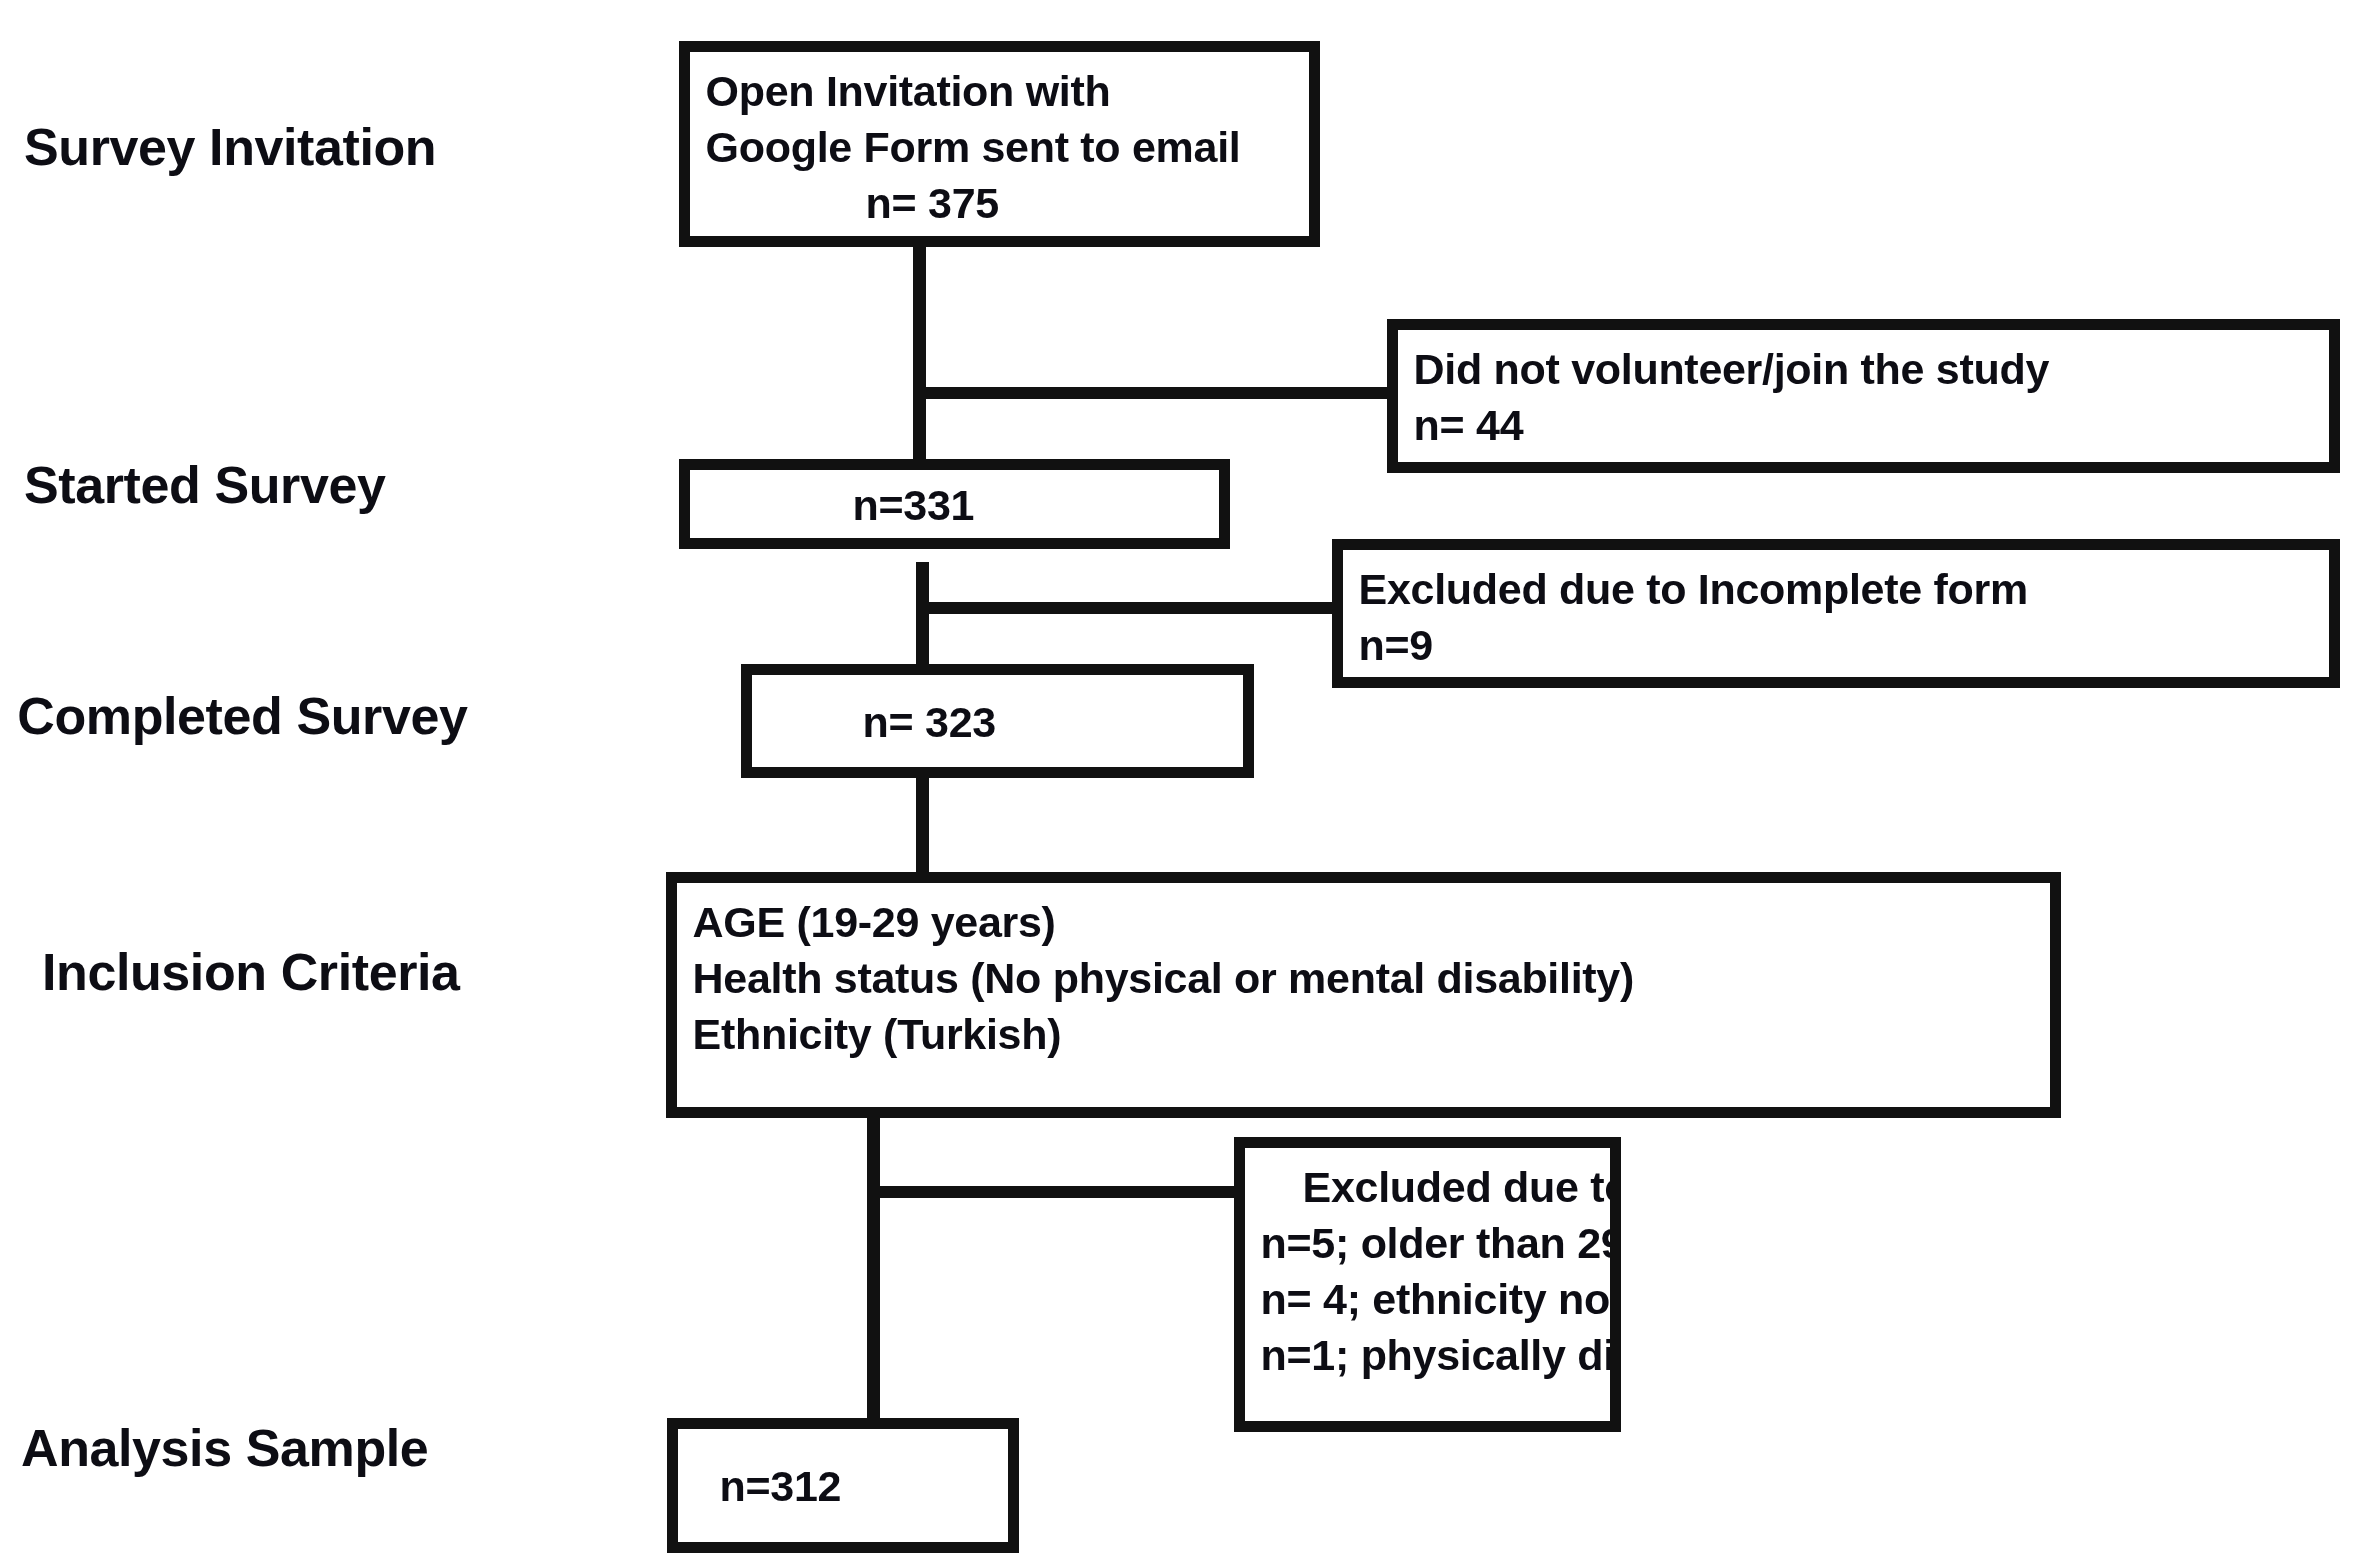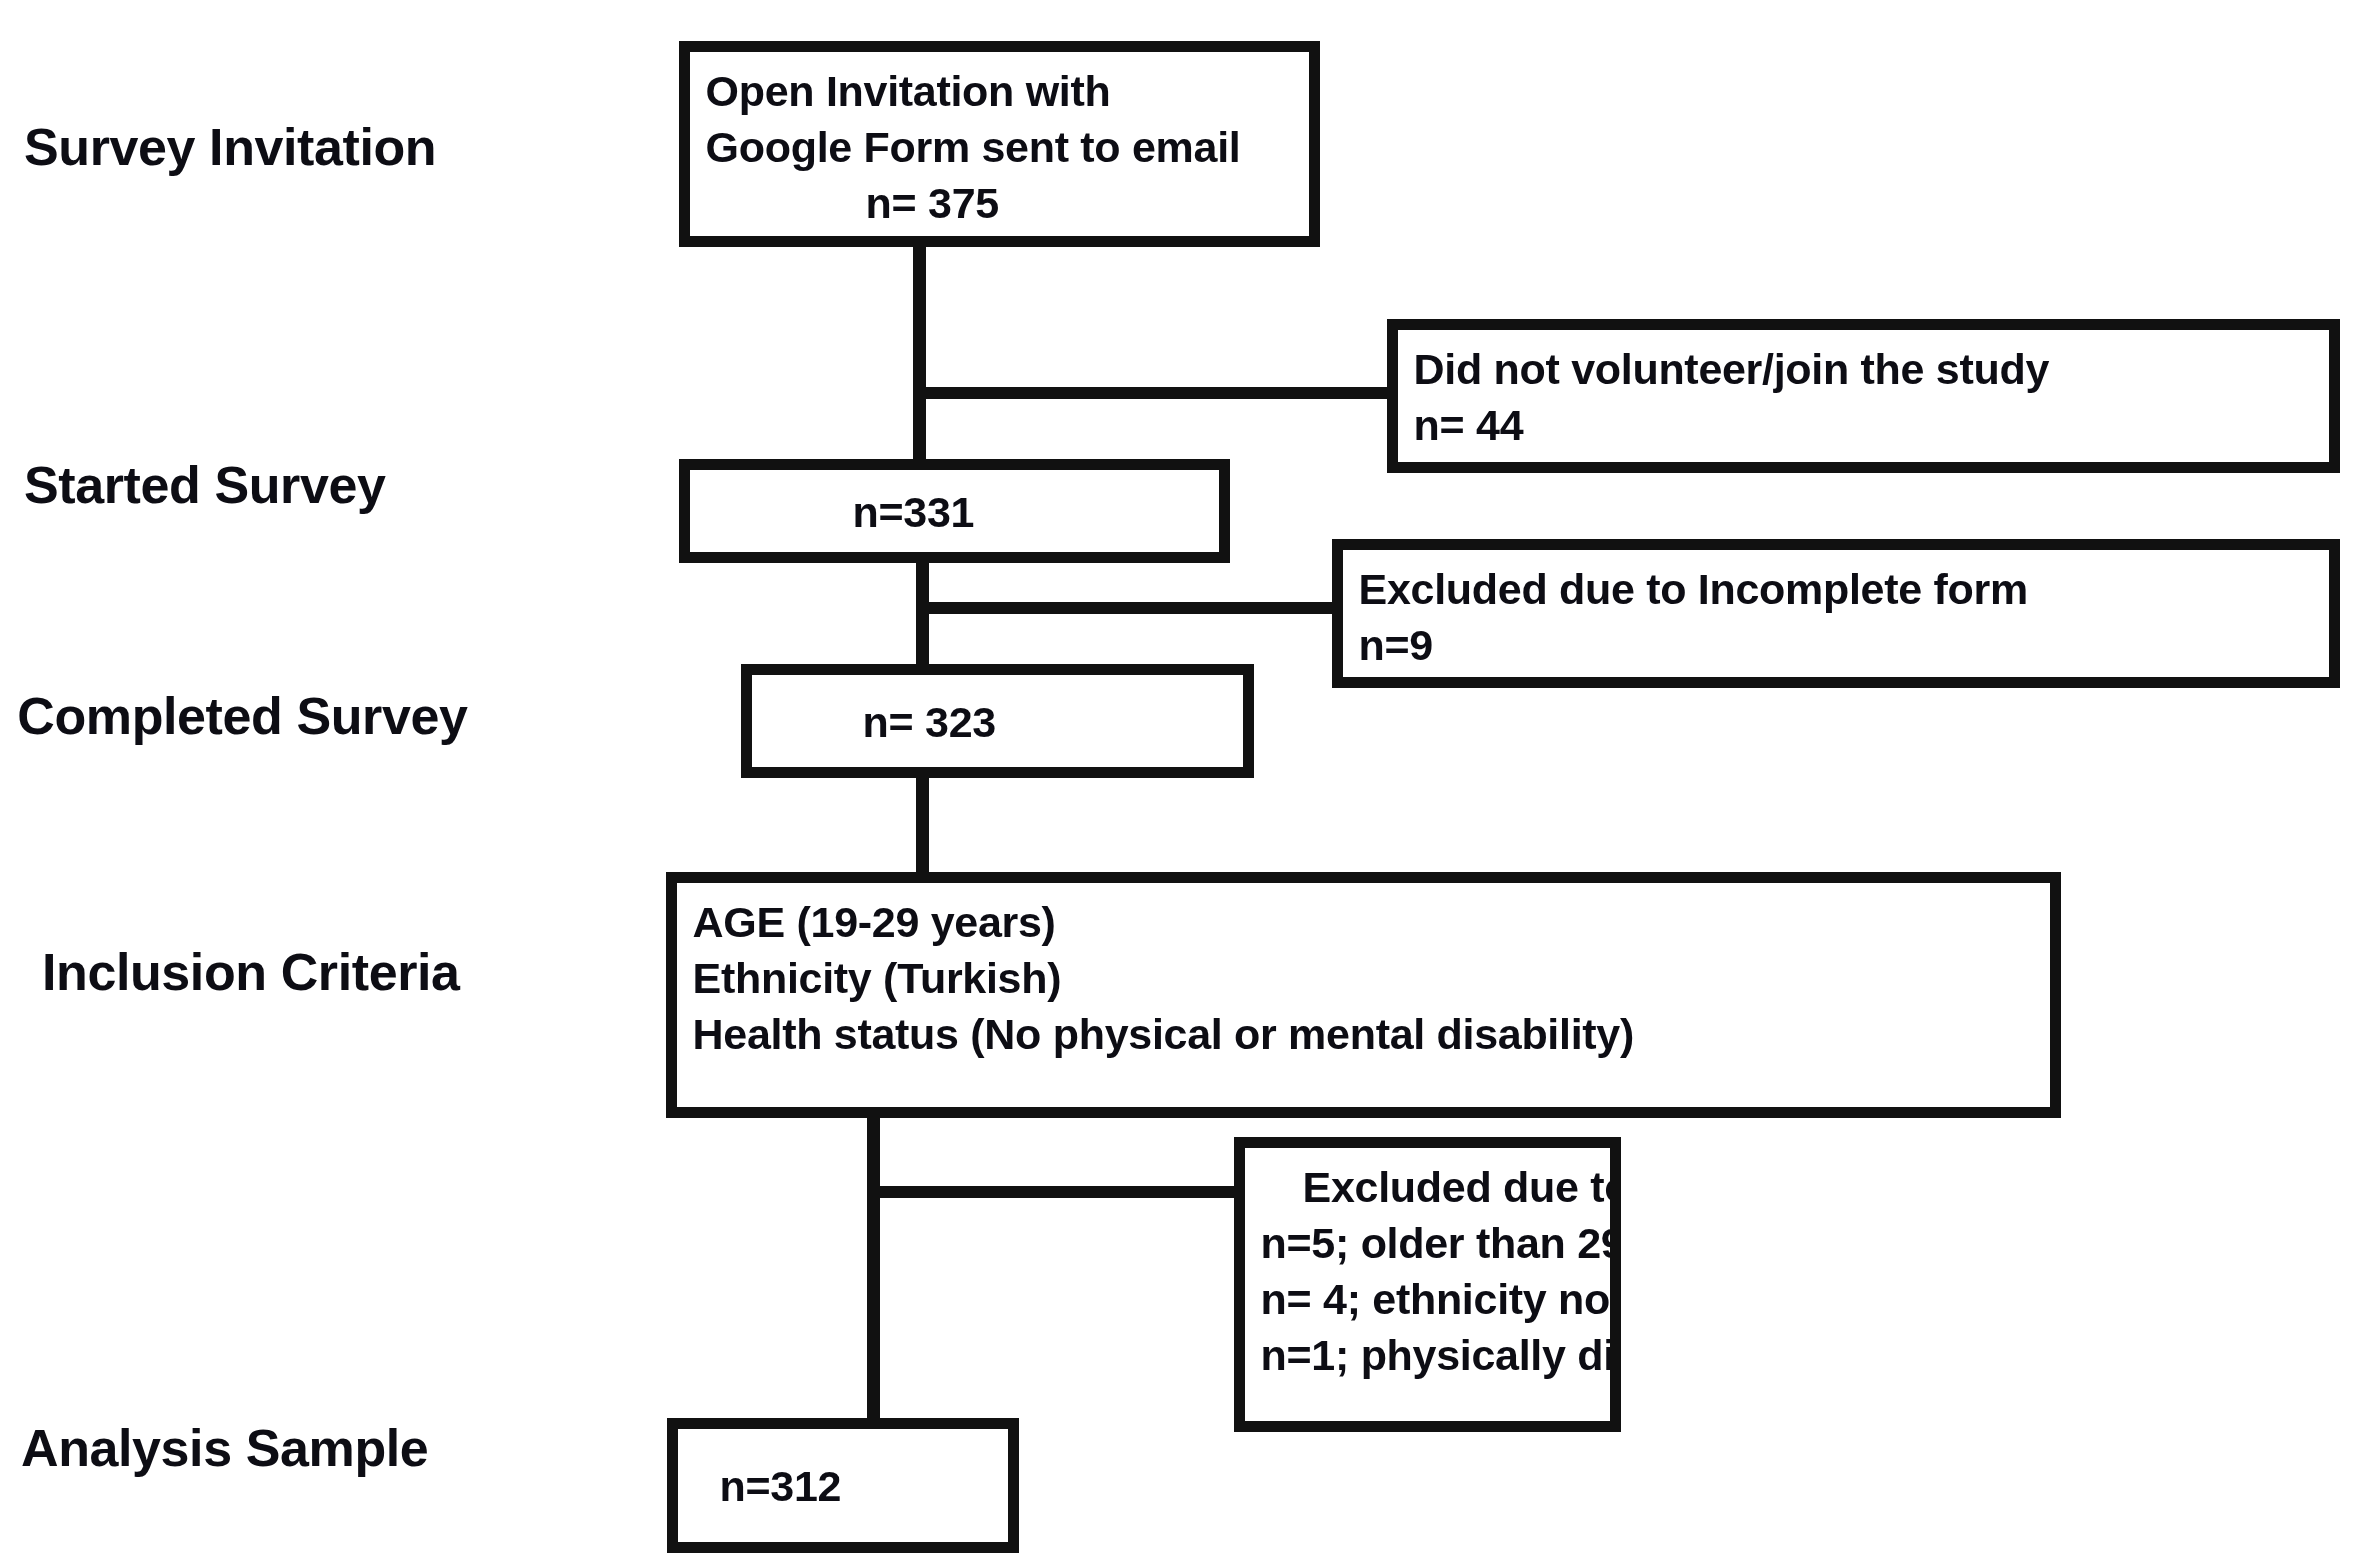--- a/index.html
+++ b/index.html
@@ -97,37 +97,37 @@
     <span class="line">Open Invitation with</span>
     <span class="line">Google Form sent to email</span>
     <span class="line indent" style="padding-left:160px;">n= 375</span>
   </div>
 
   <div class="box" style="left:1387px; top:319px; width:953px; height:154px;">
     <span class="line">Did not volunteer/join the study</span>
     <span class="line">n= 44</span>
   </div>
 
-  <div class="box nbox" style="left:679px; top:459px; width:551px; height:104px;">
+  <div class="box nbox" style="left:679px; top:459px; width:551px; height:90px;">
     <span class="line" style="padding-left:147px;">n=331</span>
   </div>
 
   <div class="box" style="left:1332px; top:539px; width:1008px; height:149px;">
     <span class="line">Excluded due to Incomplete form</span>
     <span class="line">n=9</span>
   </div>
 
   <div class="box nbox" style="left:741px; top:664px; width:513px; height:114px;">
     <span class="line" style="padding-left:95px;">n= 323</span>
   </div>
 
   <div class="box" style="left:666px; top:872px; width:1395px; height:246px;">
     <span class="line">AGE (19-29 years)</span>
+    <span class="line">Health status (No physical or mental disability)</span>
     <span class="line">Ethnicity (Turkish)</span>
-    <span class="line">Health status (No physical or mental disability)</span>
   </div>
 
   <div class="box" style="left:1234px; top:1137px; width:387px; height:295px;">
     <span class="line" style="padding-left:42px;">Excluded due to;</span>
     <span class="line">n=5; older than 29 years</span>
     <span class="line">n= 4; ethnicity not turkish</span>
     <span class="line">n=1; physically disabled</span>
   </div>
 
   <div class="box nbox" style="left:667px; top:1418px; width:352px; height:135px;">

